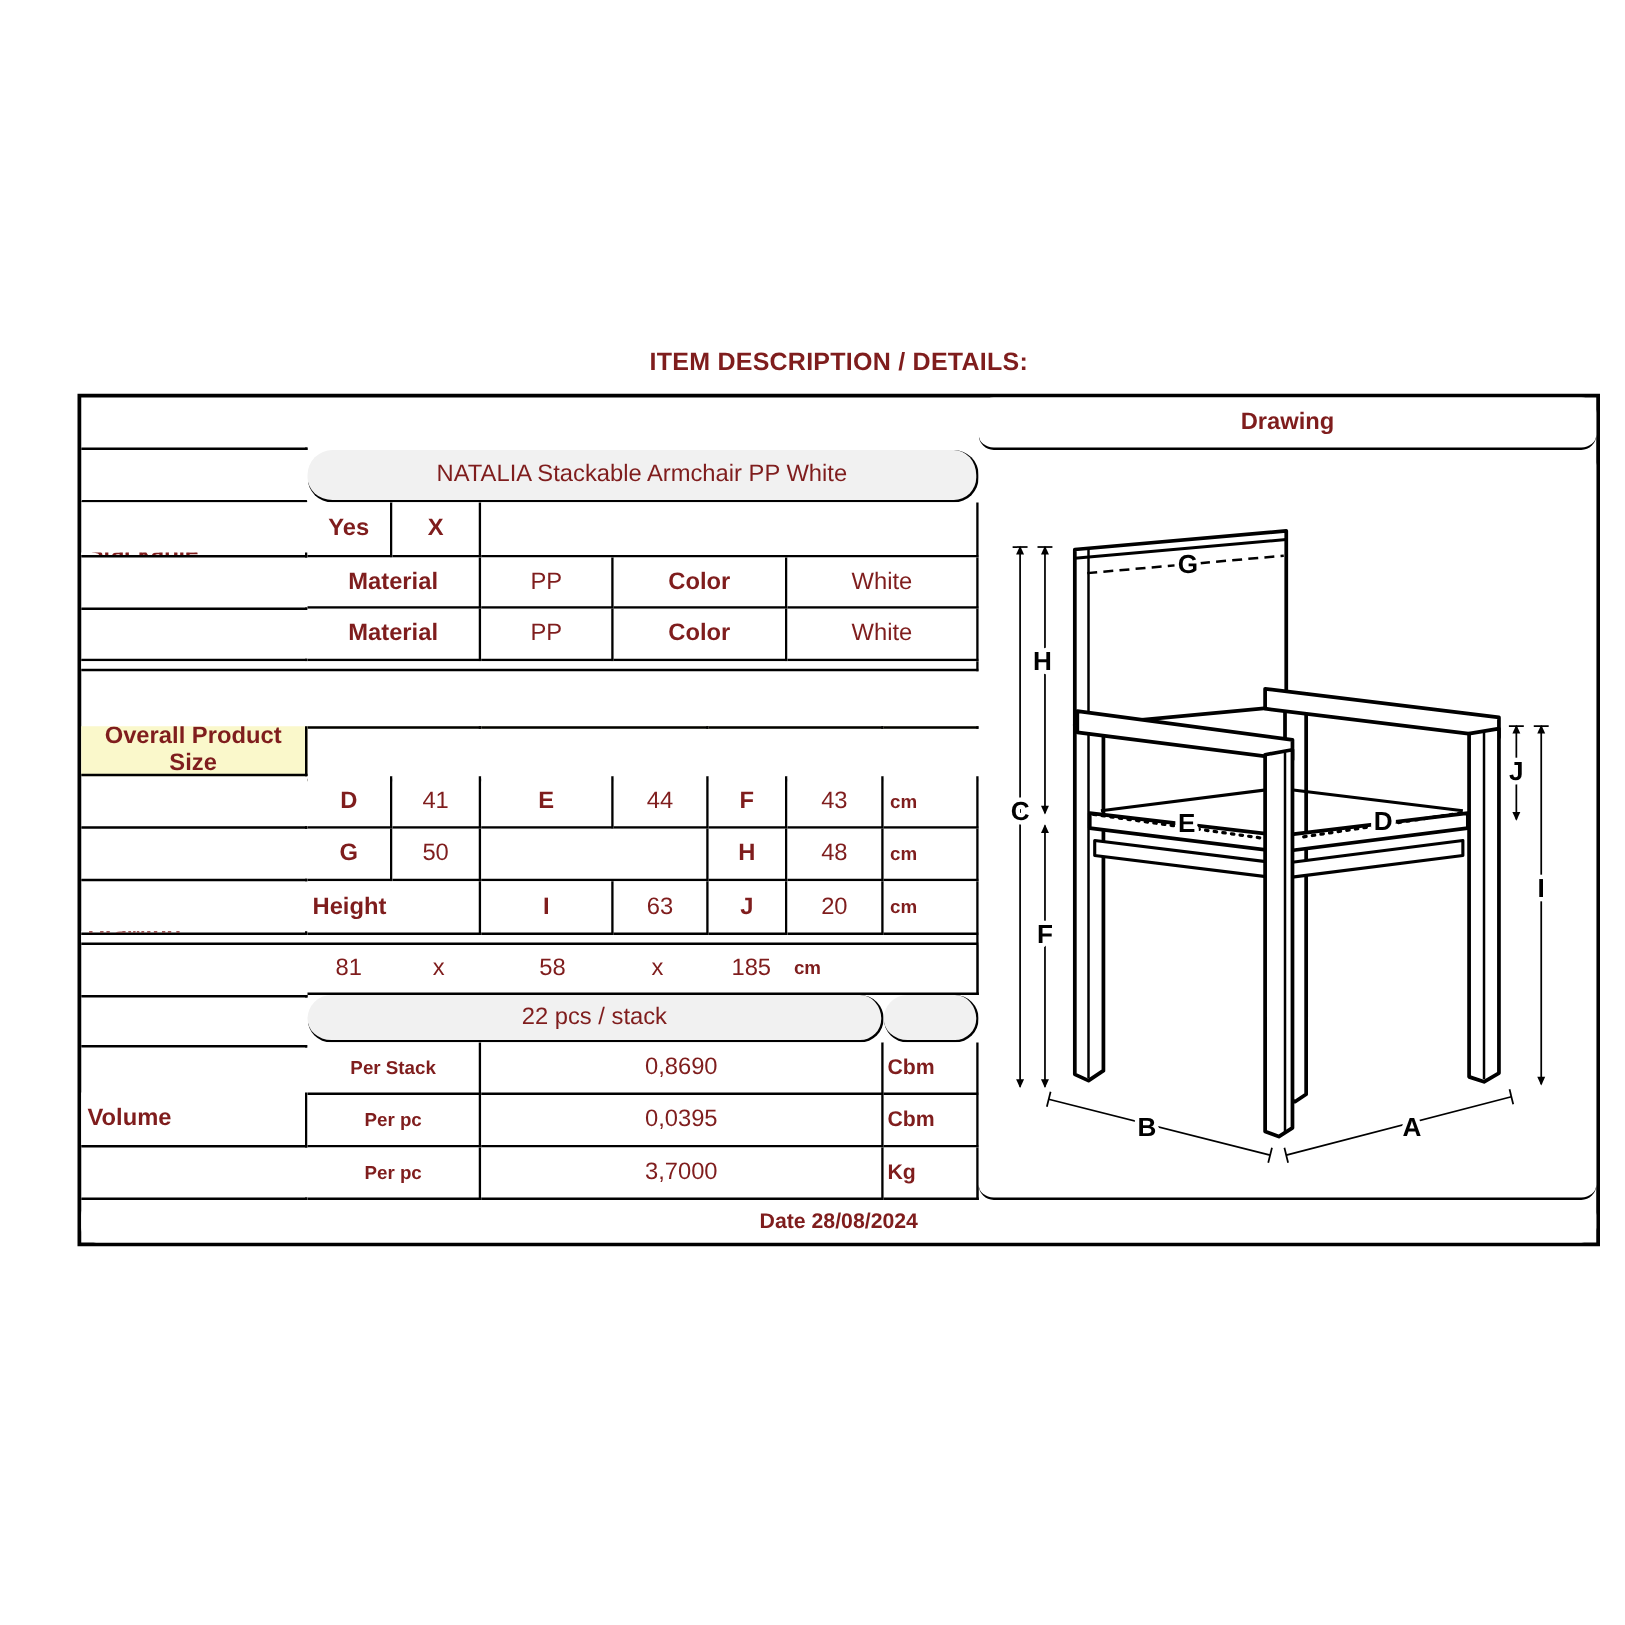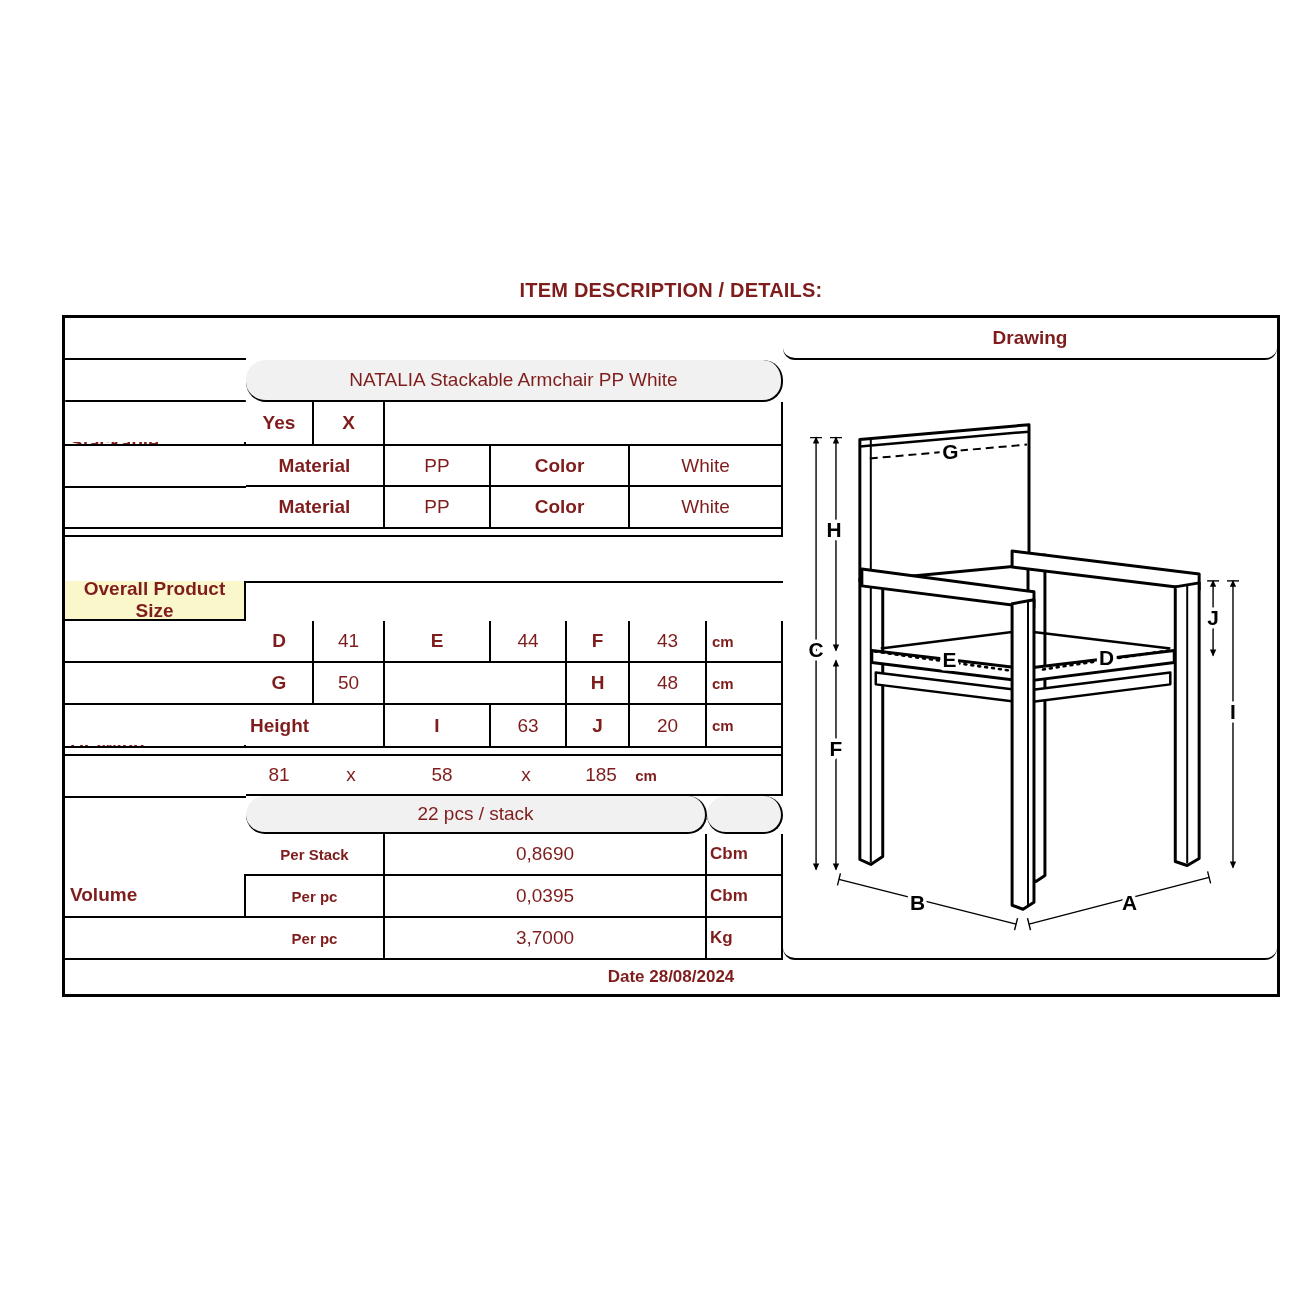--- a/index.html
+++ b/index.html
@@ -111,20 +111,21 @@
     <div class="cell label" style="grid-area:13/1">Packing Size</div>
     <div class="cell ps-cell" style="grid-area:13/2/14/9">
       <span style="left:33px">81</span>
       <span style="left:105px">x</span>
       <span style="left:196px">58</span>
       <span style="left:280px">x</span>
       <span style="left:355px">185</span>
       <span style="left:400px;font-size:15px;font-weight:700">cm</span>
     </div>
 
+    <div class="cell label" style="grid-area:14/1">Packing</div>
     <div class="cell center shade" style="grid-area:14/2/15/8">22 pcs / stack</div>
     <div class="cell shade" style="grid-area:14/8/15/9"></div>
 
     <div class="cell label" style="grid-area:15/1/17/2">Volume</div>
     <div class="cell center sm" style="grid-area:15/2/16/4">Per Stack</div>
     <div class="cell center" style="grid-area:15/4/16/8">0,8690</div>
     <div class="cell unit2" style="grid-area:15/8/16/9">Cbm</div>
     <div class="cell center sm" style="grid-area:16/2/17/4">Per pc</div>
     <div class="cell center" style="grid-area:16/4/17/8">0,0395</div>
     <div class="cell unit2" style="grid-area:16/8/17/9">Cbm</div>

